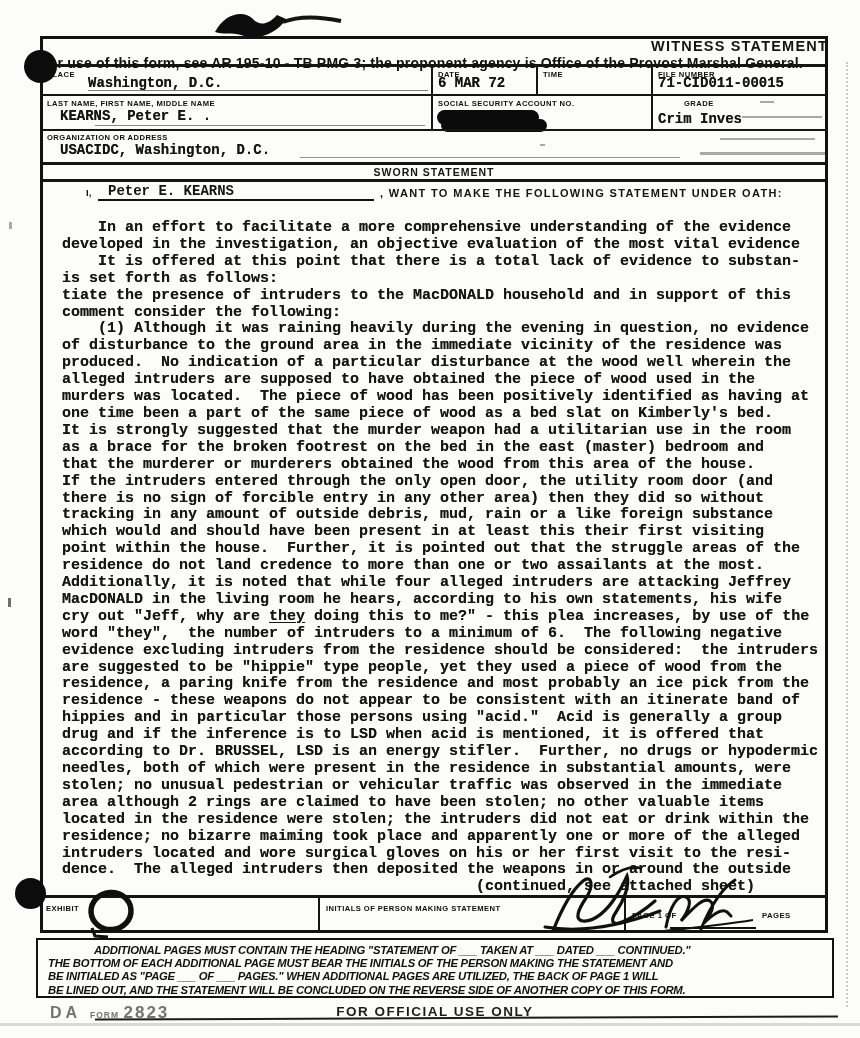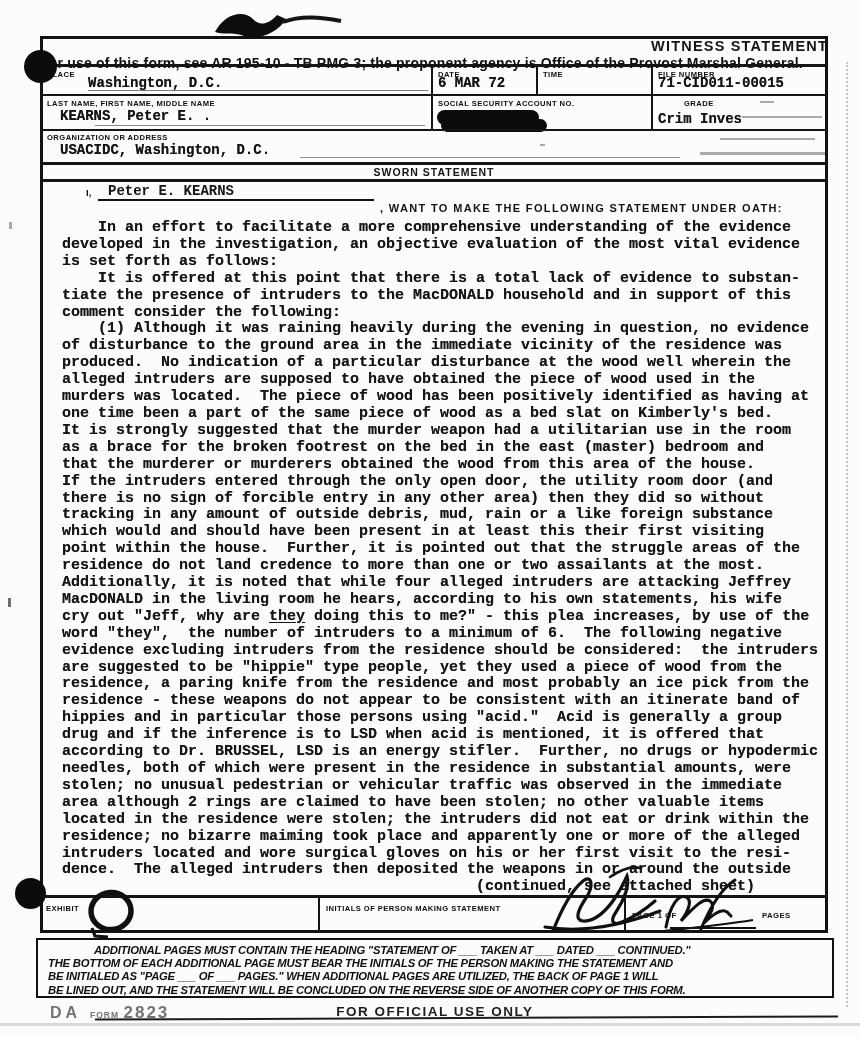--- a/index.html
+++ b/index.html
@@ -15,21 +15,21 @@
   .title{position:absolute;left:40px;width:788px;text-align:right;top:38px;
          font-size:14.5px;font-weight:bold;letter-spacing:1.2px;}
   .subtitle{position:absolute;left:40px;width:788px;text-align:left;top:55px;
             font-size:14px;font-weight:bold;letter-spacing:.2px;color:#101010;}
   .band-title{position:absolute;left:40px;width:788px;text-align:center;top:166px;
               font-size:10.5px;font-weight:bold;letter-spacing:1px;}
   .oath-pronoun{position:absolute;left:86px;top:187px;font-size:9.5px;font-weight:bold;}
   .oath-name{position:absolute;left:108px;top:183px;font-family:"Liberation Mono",monospace;
              font-weight:bold;font-size:14px;white-space:pre;}
   .oath-blank{position:absolute;left:98px;top:199px;width:276px;height:2.2px;background:#111;}
-  .oath-suffix{position:absolute;left:380px;top:202px;font-size:11px;font-weight:bold;letter-spacing:1.35px;white-space:nowrap;}
+  .oath-suffix{position:absolute;left:380px;top:187px;font-size:11px;font-weight:bold;letter-spacing:1.35px;white-space:nowrap;}
   
   #statement-body{position:absolute;left:62px;top:220px;width:766px;}
   #statement-body .tline{font-family:"Liberation Mono",monospace;font-weight:bold;font-size:15px;
       line-height:16.9px;white-space:pre;color:#161616;text-shadow:0 0 .6px rgba(20,20,20,.7);}
   #statement-body .tline u{text-underline-offset:2px;}
   
   .pg-label{position:absolute;font-weight:bold;font-size:7.8px;letter-spacing:.4px;white-space:nowrap;}
   .pg-blank{position:absolute;left:670px;top:927px;width:86px;height:2px;background:#111;}
   
   .hole{position:absolute;background:#0c0c0c;border-radius:50%;}
@@ -100,22 +100,22 @@
   <div class="hline" style="left:43px;top:179px;width:782px;height:2.5px;"></div>
 
   <div class="oath-pronoun">I,</div>
   <div class="oath-name">Peter E. KEARNS</div>
   <div class="oath-blank"></div>
   <div class="oath-suffix">, WANT TO MAKE THE FOLLOWING STATEMENT UNDER OATH:</div>
 
   <div id="statement-body">
       <div class="tline">    In an effort to facilitate a more comprehensive understanding of the evidence</div>
       <div class="tline">developed in the investigation, an objective evaluation of the most vital evidence</div>
+      <div class="tline">    It is offered at this point that there is a total lack of evidence to substan-</div>
       <div class="tline">is set forth as follows:</div>
-      <div class="tline">    It is offered at this point that there is a total lack of evidence to substan-</div>
       <div class="tline">tiate the presence of intruders to the MacDONALD household and in support of this</div>
       <div class="tline">comment consider the following:</div>
       <div class="tline">    (1) Although it was raining heavily during the evening in question, no evidence</div>
       <div class="tline">of disturbance to the ground area in the immediate vicinity of the residence was</div>
       <div class="tline">produced.  No indication of a particular disturbance at the wood well wherein the</div>
       <div class="tline">alleged intruders are supposed to have obtained the piece of wood used in the</div>
       <div class="tline">murders was located.  The piece of wood has been positively identified as having at</div>
       <div class="tline">one time been a part of the same piece of wood as a bed slat on Kimberly's bed.</div>
       <div class="tline">It is strongly suggested that the murder weapon had a utilitarian use in the room</div>
       <div class="tline">as a brace for the broken footrest on the bed in the east (master) bedroom and</div>

